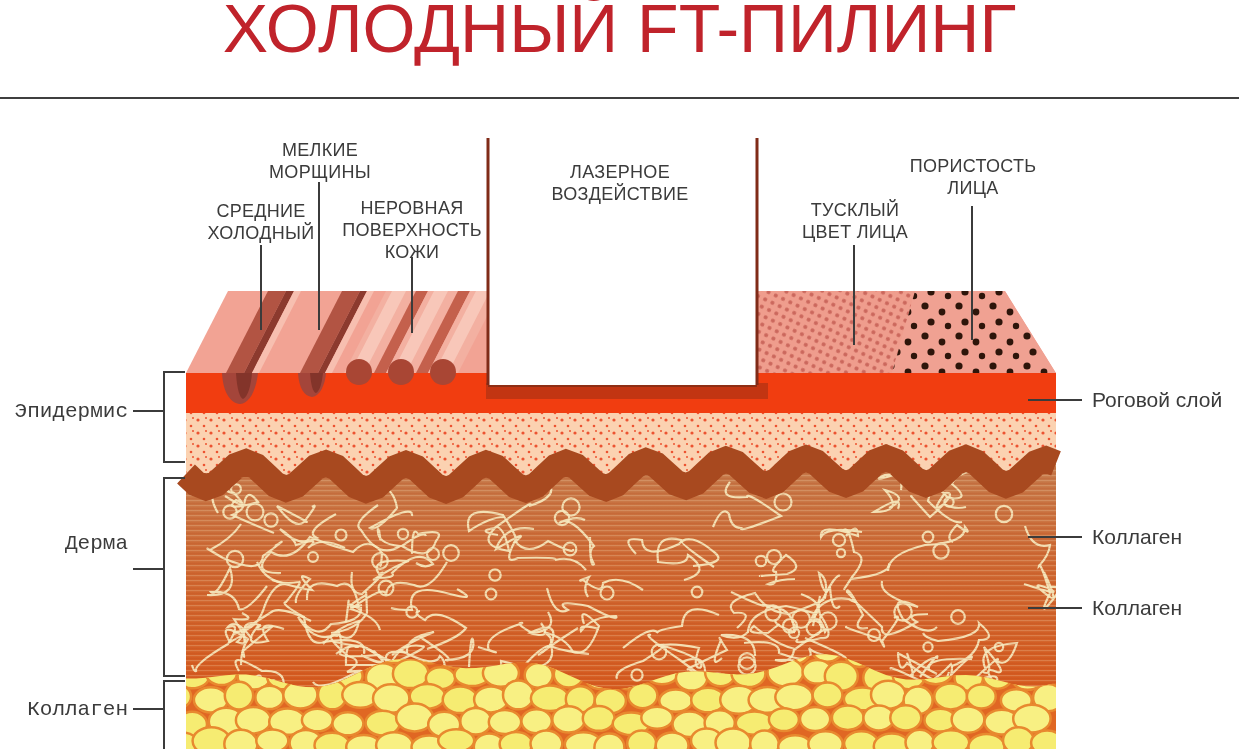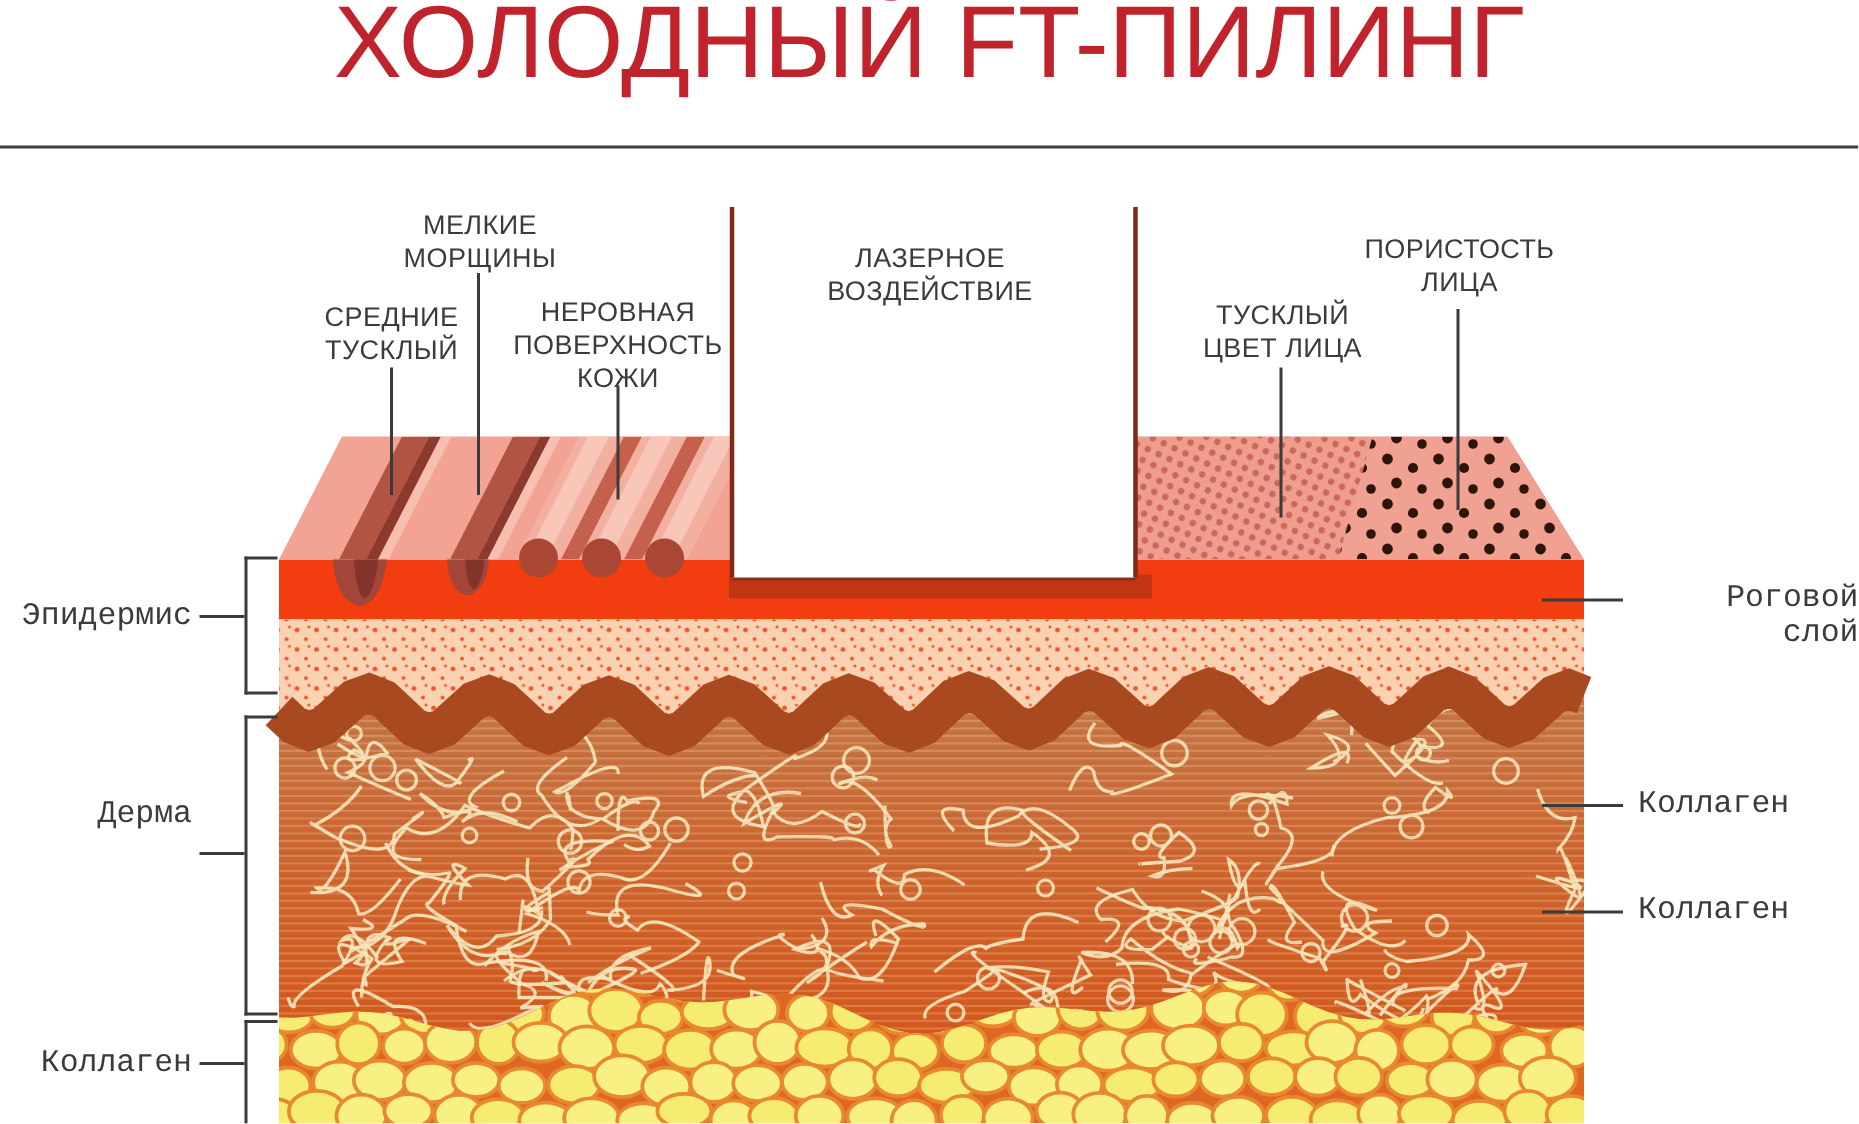--- a/index.html
+++ b/index.html
@@ -7,21 +7,21 @@
          font-family:"Liberation Sans", sans-serif;}
   .title{position:absolute;top:-6px;left:0;right:0;text-align:center;
          font-size:68px;line-height:1;font-weight:400;color:#C0232B;letter-spacing:0;}
   .divider{position:absolute;top:97px;left:0;right:0;height:2px;background:#3F3F3F;}
   .callout{position:absolute;width:180px;text-align:center;white-space:pre-line;
            font-size:18px;line-height:1.22;color:#3B3B3B;letter-spacing:.3px;}
   .vline{position:absolute;width:2px;background:#3B3B3B;}
   .hline{position:absolute;height:2px;background:#3B3B3B;}
   .side-label{position:absolute;font-size:21px;color:#3B3B3B;}
   .side-label.left{left:0;width:128px;text-align:right;font-family:Liberation Mono, monospace;}
-  .side-label.right{left:1092px;text-align:right;font-family:Liberation Mono, monospace;}
+  .side-label.right{left:1092px;text-align:center;}
   .bracket{position:absolute;width:20px;border-left:2px solid #3B3B3B;
            border-top:2px solid #3B3B3B;border-bottom:2px solid #3B3B3B;}
   .bracket.open-bottom{border-bottom:none;}
   svg.skin{position:absolute;left:0;top:0;pointer-events:none;}
 </style>
 </head>
 <body>
 
 <div class="stage">
 
@@ -398,21 +398,21 @@
       <rect x="755.5" y="138" width="3" height="247" fill="#802B18"></rect>
     </g>
   </svg>
 
   <div class="title">ХОЛОДНЫЙ FT-ПИЛИНГ</div>
   <div class="divider"></div>
 
   <div class="callout" style="left:230px;top:140px">МЕЛКИЕ
 МОРЩИНЫ</div>
   <div class="callout" style="left:171px;top:201px">СРЕДНИЕ
-ТУСКЛЫЙ</div>
+ХОЛОДНЫЙ</div>
   <div class="callout" style="left:322px;top:198px">НЕРОВНАЯ
 ПОВЕРХНОСТЬ
 КОЖИ</div>
   <div class="callout" style="left:530px;top:162px">ЛАЗЕРНОЕ
 ВОЗДЕЙСТВИЕ</div>
   <div class="callout" style="left:765px;top:200px">ТУСКЛЫЙ
 ЦВЕТ ЛИЦА</div>
   <div class="callout" style="left:883px;top:156px">ПОРИСТОСТЬ
 ЛИЦА</div>
 

